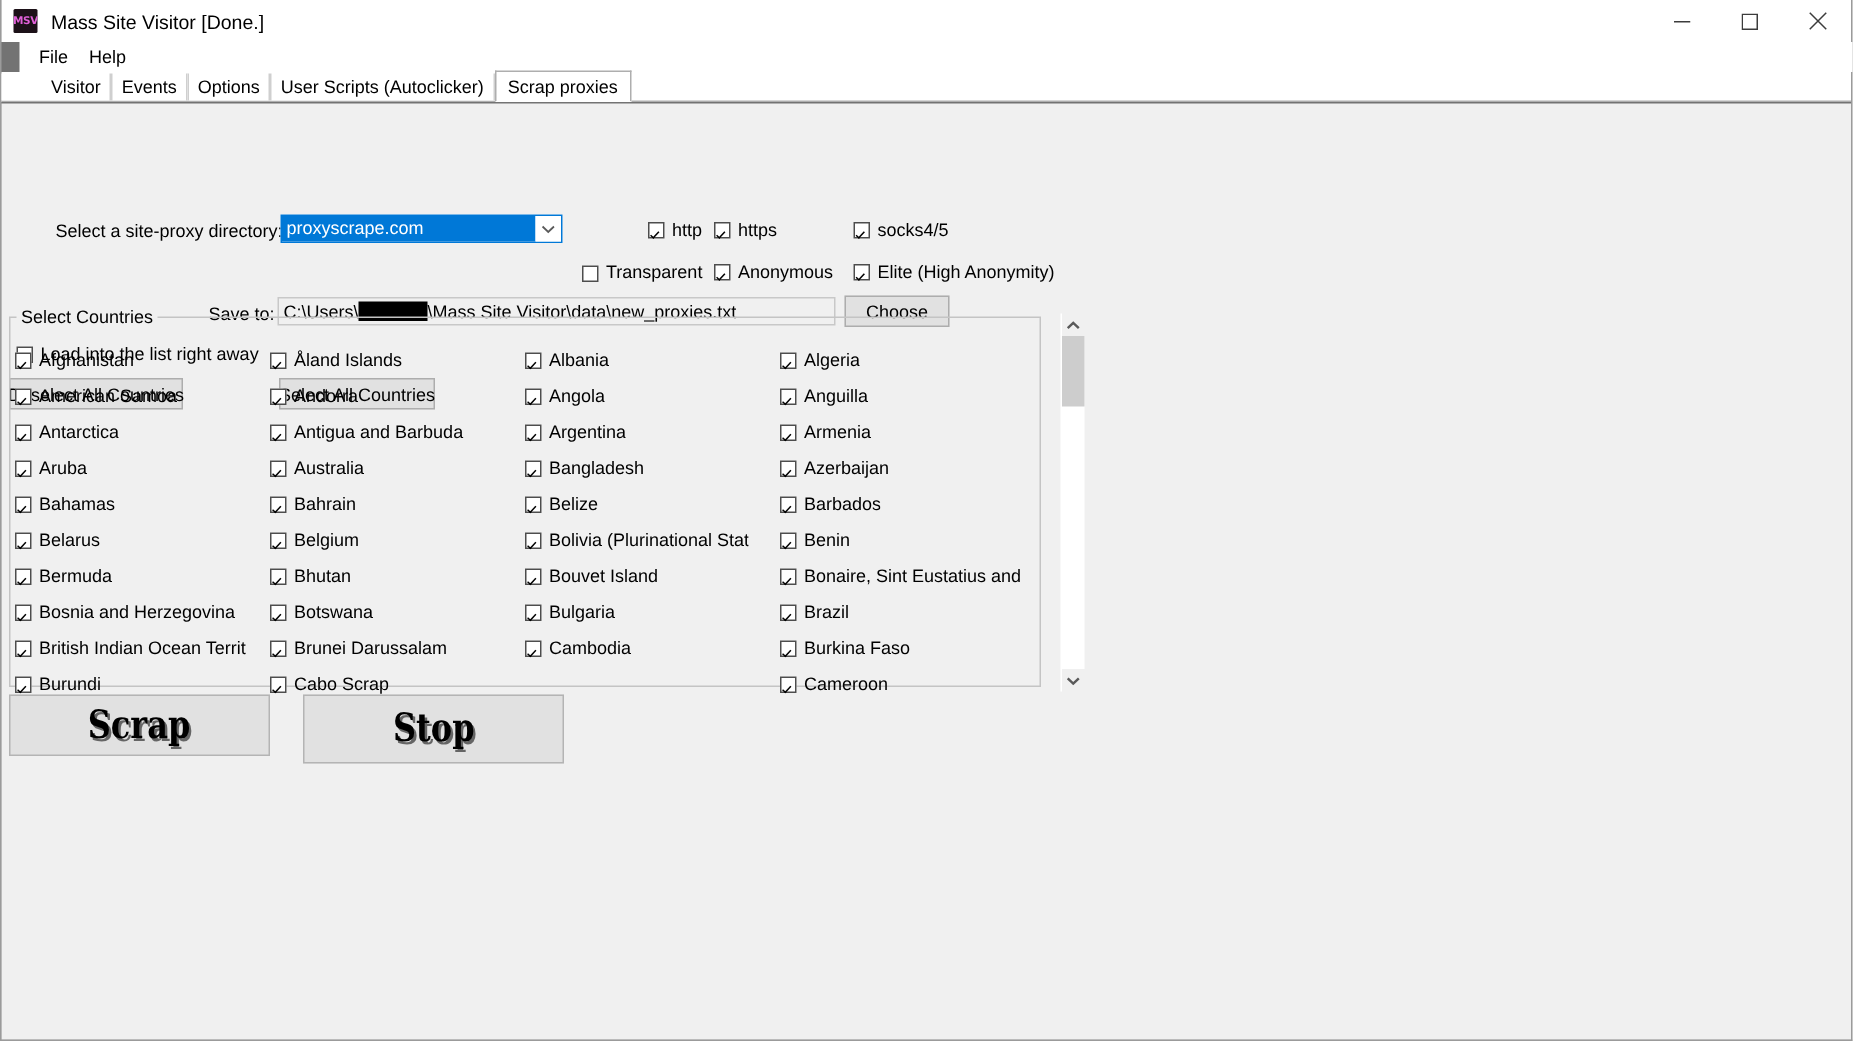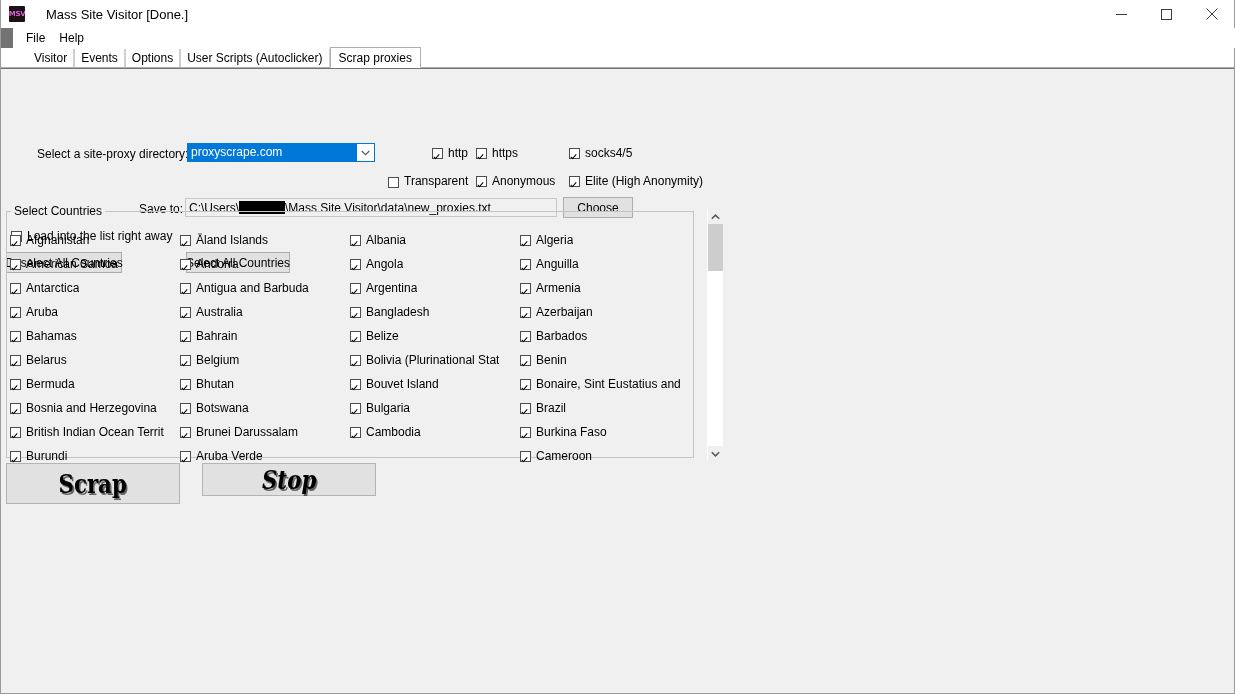--- a/index.html
+++ b/index.html
@@ -53,21 +53,21 @@
   }
   #app-icon .glyph {
     font-family: "DejaVu Sans", sans-serif;
     font-size: 7px;
     font-weight: bold;
     color: #e060d8;
     letter-spacing: -0.3px;
     line-height: 1;
   }
   #title-text {
-    margin-left: 21px;
+    margin-left: 9px;
     font-size: 13px;
     color: #000;
     white-space: nowrap;
   }
   #win-controls {
     position: absolute;
     right: 0; top: 0;
     height: 28px;
     display: flex;
   }
@@ -522,21 +522,21 @@
         <div class="country-row cb">
           <span class="box checked"></span>
           <span class="txt">Botswana</span>
         </div>
         <div class="country-row cb">
           <span class="box checked"></span>
           <span class="txt">Brunei Darussalam</span>
         </div>
         <div class="country-row cb">
           <span class="box checked"></span>
-          <span class="txt">Aruba Verde</span>
+          <span class="txt">Cabo Scrap</span>
         </div>
       </div>
 
       <div class="country-col">
         <div class="country-row cb">
           <span class="box checked"></span>
           <span class="txt">Albania</span>
         </div>
         <div class="country-row cb">
           <span class="box checked"></span>
@@ -629,18 +629,18 @@
       <div class="arrow" id="sb-down">
         <svg width="9" height="6" viewBox="0 0 9 6">
           <path d="M0.8 1.2 L4.5 4.8 L8.2 1.2" stroke="#5a5a5a" stroke-width="1.6" fill="none"></path>
         </svg>
       </div>
     </div>
 
     <div class="bigbtn" style="left:5px; top:394px; width:174px; height:41px;">
       <span class="cap">Scrap</span>
     </div>
-    <div class="bigbtn" style="left:201px; top:394px; width:174px; height:33px;font-style:italic;">
+    <div class="bigbtn" style="left:201px; top:394px; width:174px; height:46px;">
       <span class="cap">Stop</span>
     </div>
 
   </div>
 </div>
 
 </body></html>

